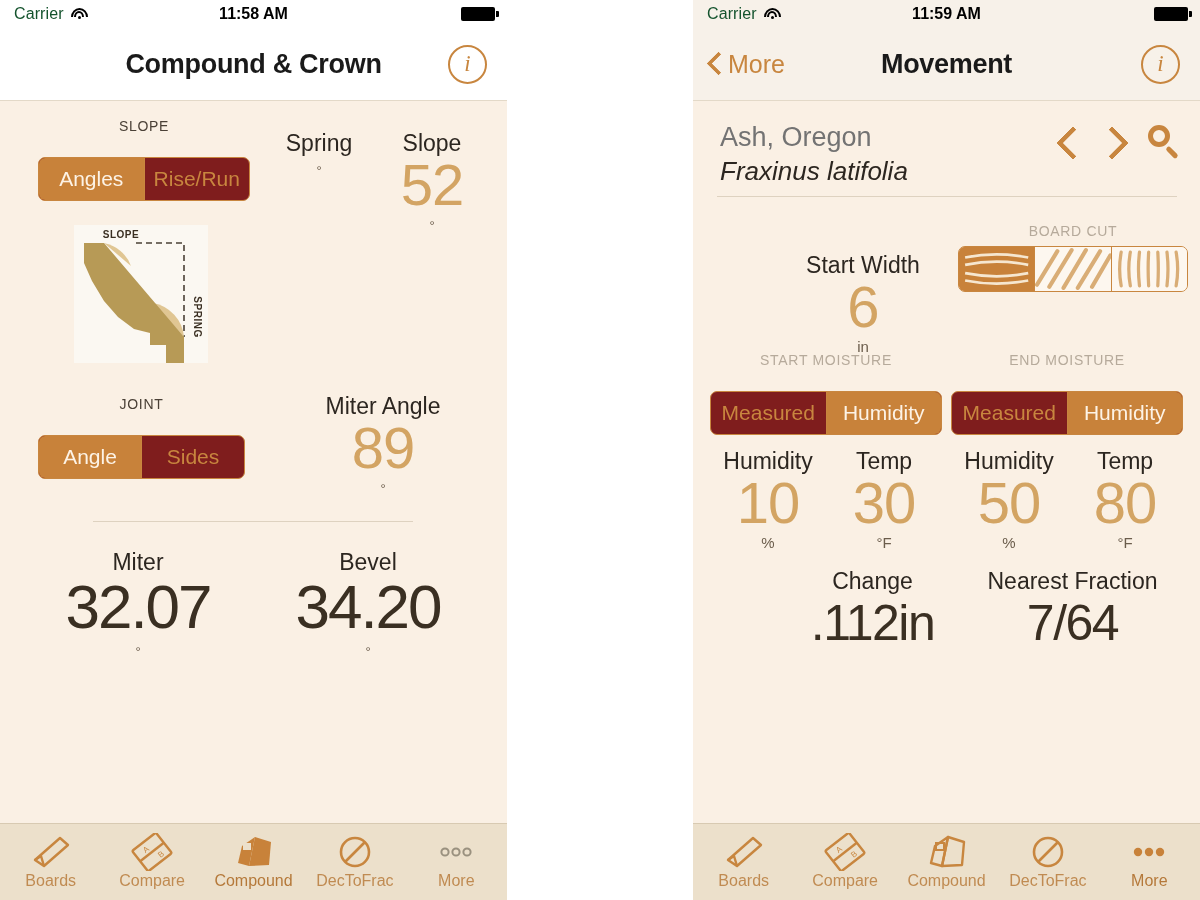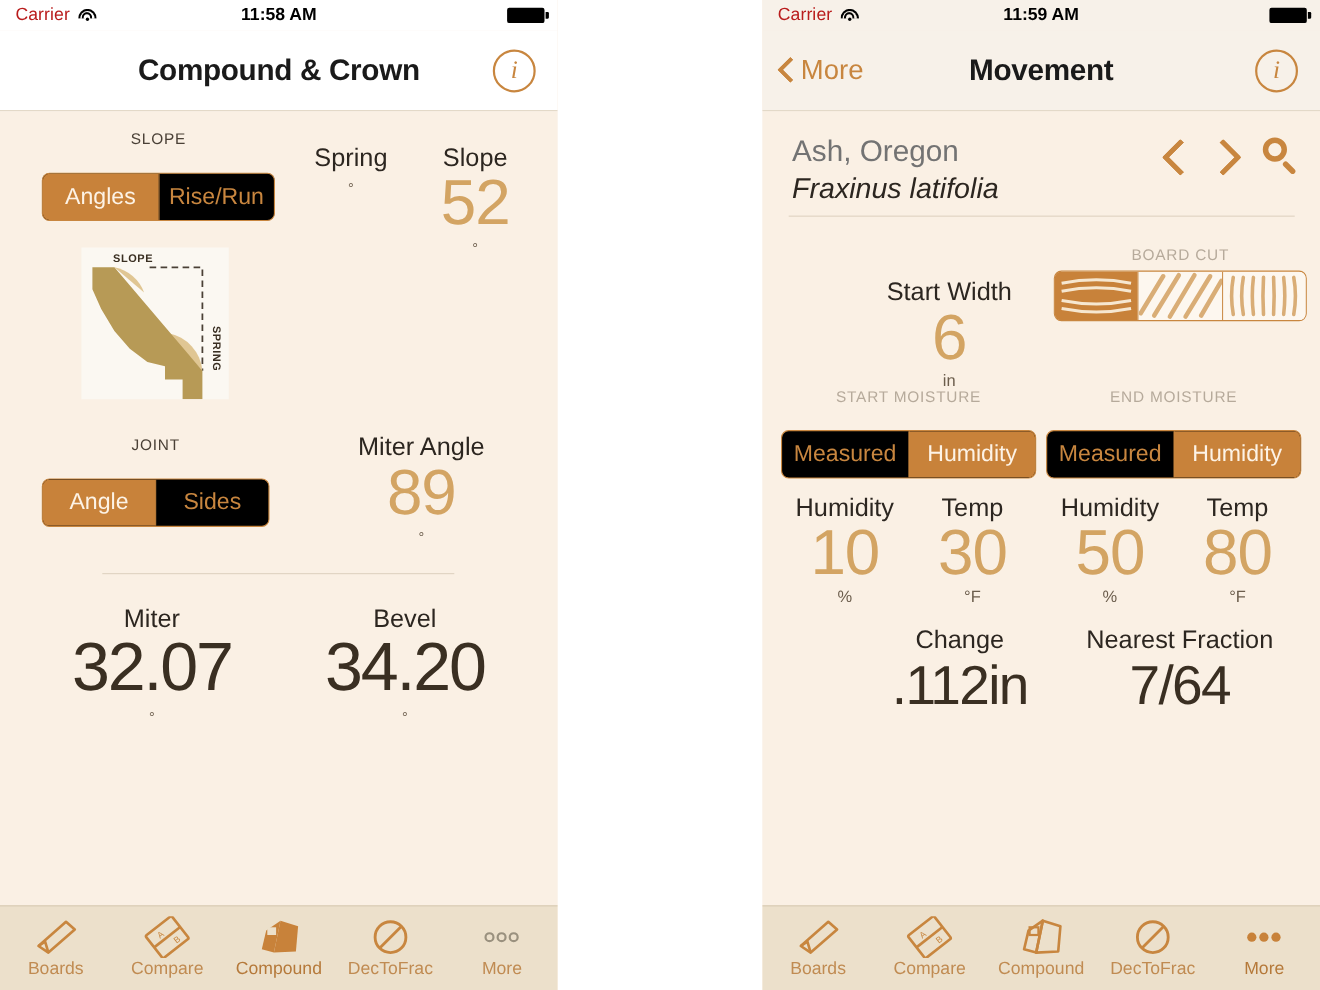--- a/index.html
+++ b/index.html
@@ -19,21 +19,21 @@
   #phone-left{left:0;}
   #phone-right{left:693px;}
 
   
   .statusbar{
     position:relative;height:28px;background:#ffffff;
     display:flex;align-items:center;
   }
   .phone-right .statusbar{background:#f7f1e9;}
   .sb-left{position:absolute;left:14px;display:flex;align-items:center;gap:7px;}
-  .sb-carrier{font-size:16px;color:#b91c1c;letter-spacing:.1px;}
+  .sb-carrier{font-size:16px;color:#14532d;letter-spacing:.1px;}
   .sb-center{position:absolute;left:0;right:0;text-align:center;font-size:16px;font-weight:bold;color:#000;}
   .sb-right{position:absolute;right:12px;display:flex;align-items:center;}
   .battery{width:34px;height:14px;background:#000;border-radius:2px;position:relative;}
   .battery:after{content:"";position:absolute;right:-4px;top:4px;width:3px;height:6px;background:#000;border-radius:0 1px 1px 0;}
   .wifi{position:relative;width:17px;height:13px;}
   .wifi i{position:absolute;border:2px solid #000;border-bottom:none;border-radius:50% 50% 0 0/100% 100% 0 0;box-sizing:border-box;}
   .wifi i.a{left:0;top:0;width:17px;height:9px;}
   .wifi i.b{left:3.5px;top:3.5px;width:10px;height:6px;}
   .wifi i.c{left:7px;top:8px;width:3px;height:3px;background:#000;border:none;border-radius:50%;}
 
@@ -75,21 +75,21 @@
     font-weight:300;letter-spacing:-1px;
   }
   .unit{font-size:15px;color:#6b5d4c;text-align:center;margin-top:4px;}
   .result-value{
     font-size:62px;color:#3a2f22;text-align:center;font-weight:300;letter-spacing:-2px;line-height:1;
   }
 
   
   .segmented{
     display:flex;border:1.5px solid #c8863f;border-radius:7px;overflow:hidden;
-    background:#000000;
+    background:#7f1d1d;
     margin-top:23px;
   }
   .seg{
     flex:1;text-align:center;padding:9px 0;font-size:21px;color:#c8863f;
     white-space:nowrap;
   }
   .seg.on{background:#c8823a;color:#fdf3e6;}
   .seg + .seg{border-left:1.5px solid #c8863f;}
 
   

